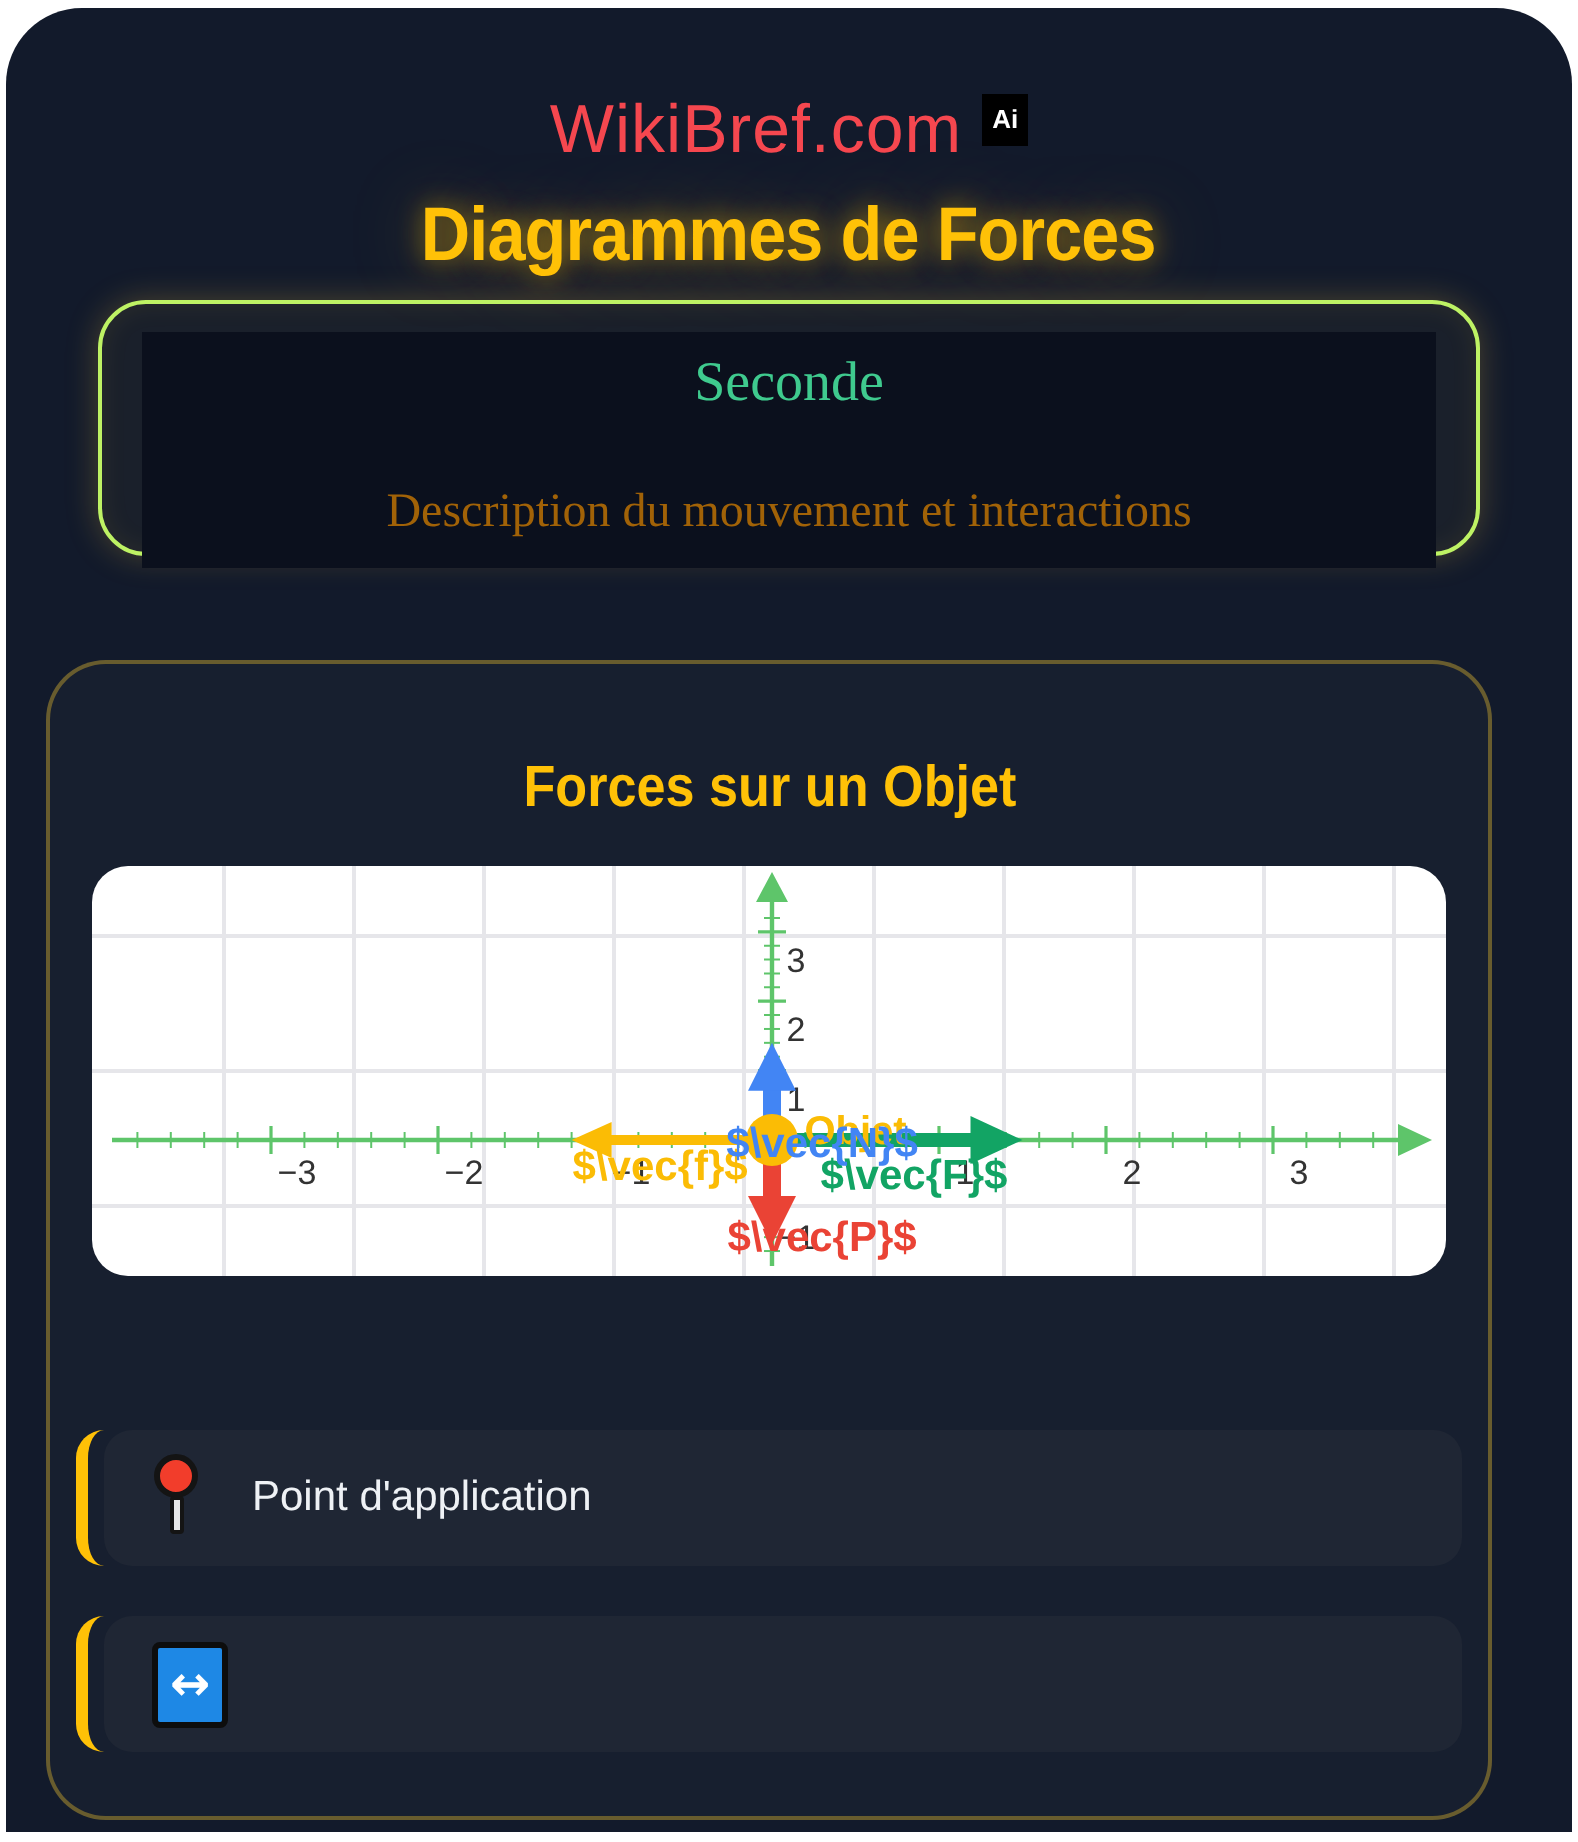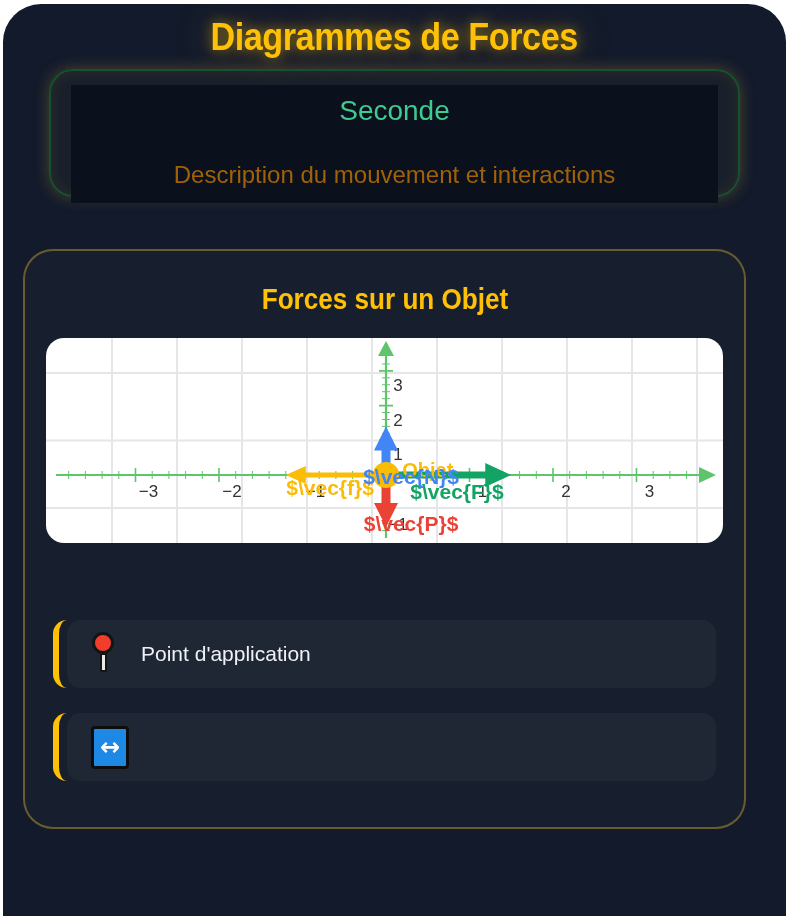--- a/index.html
+++ b/index.html
@@ -12,36 +12,36 @@
   .site-row { padding-top:42px; text-align:center; }
   .site-name { font-size:34px; font-weight:500; color:#f5474f; letter-spacing:.5px; }
   .ai-badge { display:inline-block; background:#000; color:#fff; font-size:13px; font-weight:700;
     padding:5px 5px 6px 5px; margin-left:10px; position:relative; top:-12px; }
   .page-title { margin-top:12px; text-align:center; color:#ffc107; font-size:38px; font-weight:800;
     letter-spacing:-.5px;
     text-shadow:0 0 14px rgba(255,193,7,.55), 0 0 38px rgba(255,193,7,.35); }
   .condensed { display:inline-block; transform:scaleX(.9); }
   
   .info-box { position:relative; margin:10px 46px 0 46px; height:128px;
-    border:2px solid #14532d; border-radius:24px; background:rgba(255,200,60,.035);
-    box-shadow:0 0 16px rgba(255,200,60,.25), inset 0 0 14px rgba(255,200,60,.08); }
+    border:2px solid #bef264; border-radius:24px; background:rgba(255,200,60,.035);
+    box-shadow:0 0 16px rgba(255,200,60,.25), inset 0 0 14px rgba(255,200,60,.08);font-family:Liberation Serif, serif; }
   .info-inner { position:absolute; left:20px; right:20px; top:14px; height:118px;
     background:#0b101d; display:flex; flex-direction:column; align-items:center; }
   .grade-level { margin-top:10px; font-size:28px; color:#3fca8e; }
   .subject { margin-top:14px; font-size:27px; font-weight:700; color:#f6c410; letter-spacing:.5px; }
   .chapter { position:absolute; left:0; right:0; bottom:6px; text-align:center;
     font-size:24px; color:#a16207; }
   
   .diagram-card { position:relative; margin:52px 40px 0 20px; height:580px;
     border:2px solid rgba(186,154,46,.5); border-radius:30px; background:rgba(255,255,255,.022); }
-  .card-title { margin-top:32px; text-align:center; color:#ffc107; font-size:29px; font-weight:800; }
+  .card-title { margin-top:46px; text-align:center; color:#ffc107; font-size:29px; font-weight:800; }
   .chart-panel { margin:22px auto 0 auto; width:677px; height:205px; background:#ffffff;
     border-radius:18px; overflow:hidden; }
   
-  .legend-item-row { display:flex; align-items:stretch; margin:0 28px; height:68px; }
+  .legend-item-row { display:flex; align-items:stretch; margin:0 13px; height:68px; }
   .legend-item-row.first { margin-top:77px; }
   .legend-item-row.second { margin-top:25px; }
   .item-accent { width:14px; border-left:6px solid #ffc107;
     border-top-left-radius:22px; border-bottom-left-radius:22px; }
   .item-card { flex:1; background:#1f2634; border-radius:14px; display:flex; align-items:center;
     padding-left:24px; cursor:pointer; }
   .item-label { margin-left:24px; color:#eef1f5; font-size:21px; font-weight:500; }
   
   .pin-icon { position:relative; width:26px; height:46px; display:inline-block; }
   .pin-head { position:absolute; left:1px; top:1px; width:22px; height:22px; border-radius:50%;
@@ -52,20 +52,23 @@
   .lr-icon { width:38px; height:43px; background:#1e88e5; border:3px solid #0d0d0d; border-radius:4px;
     display:flex; align-items:center; justify-content:center; color:#ffffff; font-size:24px;
     font-weight:700; font-family:"DejaVu Sans","Liberation Sans",sans-serif; }
 </style>
 </head>
 <body>
 
 <div class="page">
   <div class="container">
 
+    <div class="site-row">
+      <span class="site-name">WikiBref.com</span><span class="ai-badge">Ai</span>
+    </div>
 
     <h1 class="page-title"><span class="condensed">Diagrammes de Forces</span></h1>
 
     <section class="info-box">
       <div class="info-inner">
         <div class="grade-level">Seconde</div>
       </div>
       <div class="chapter">Description du mouvement et interactions</div>
     </section>
 

